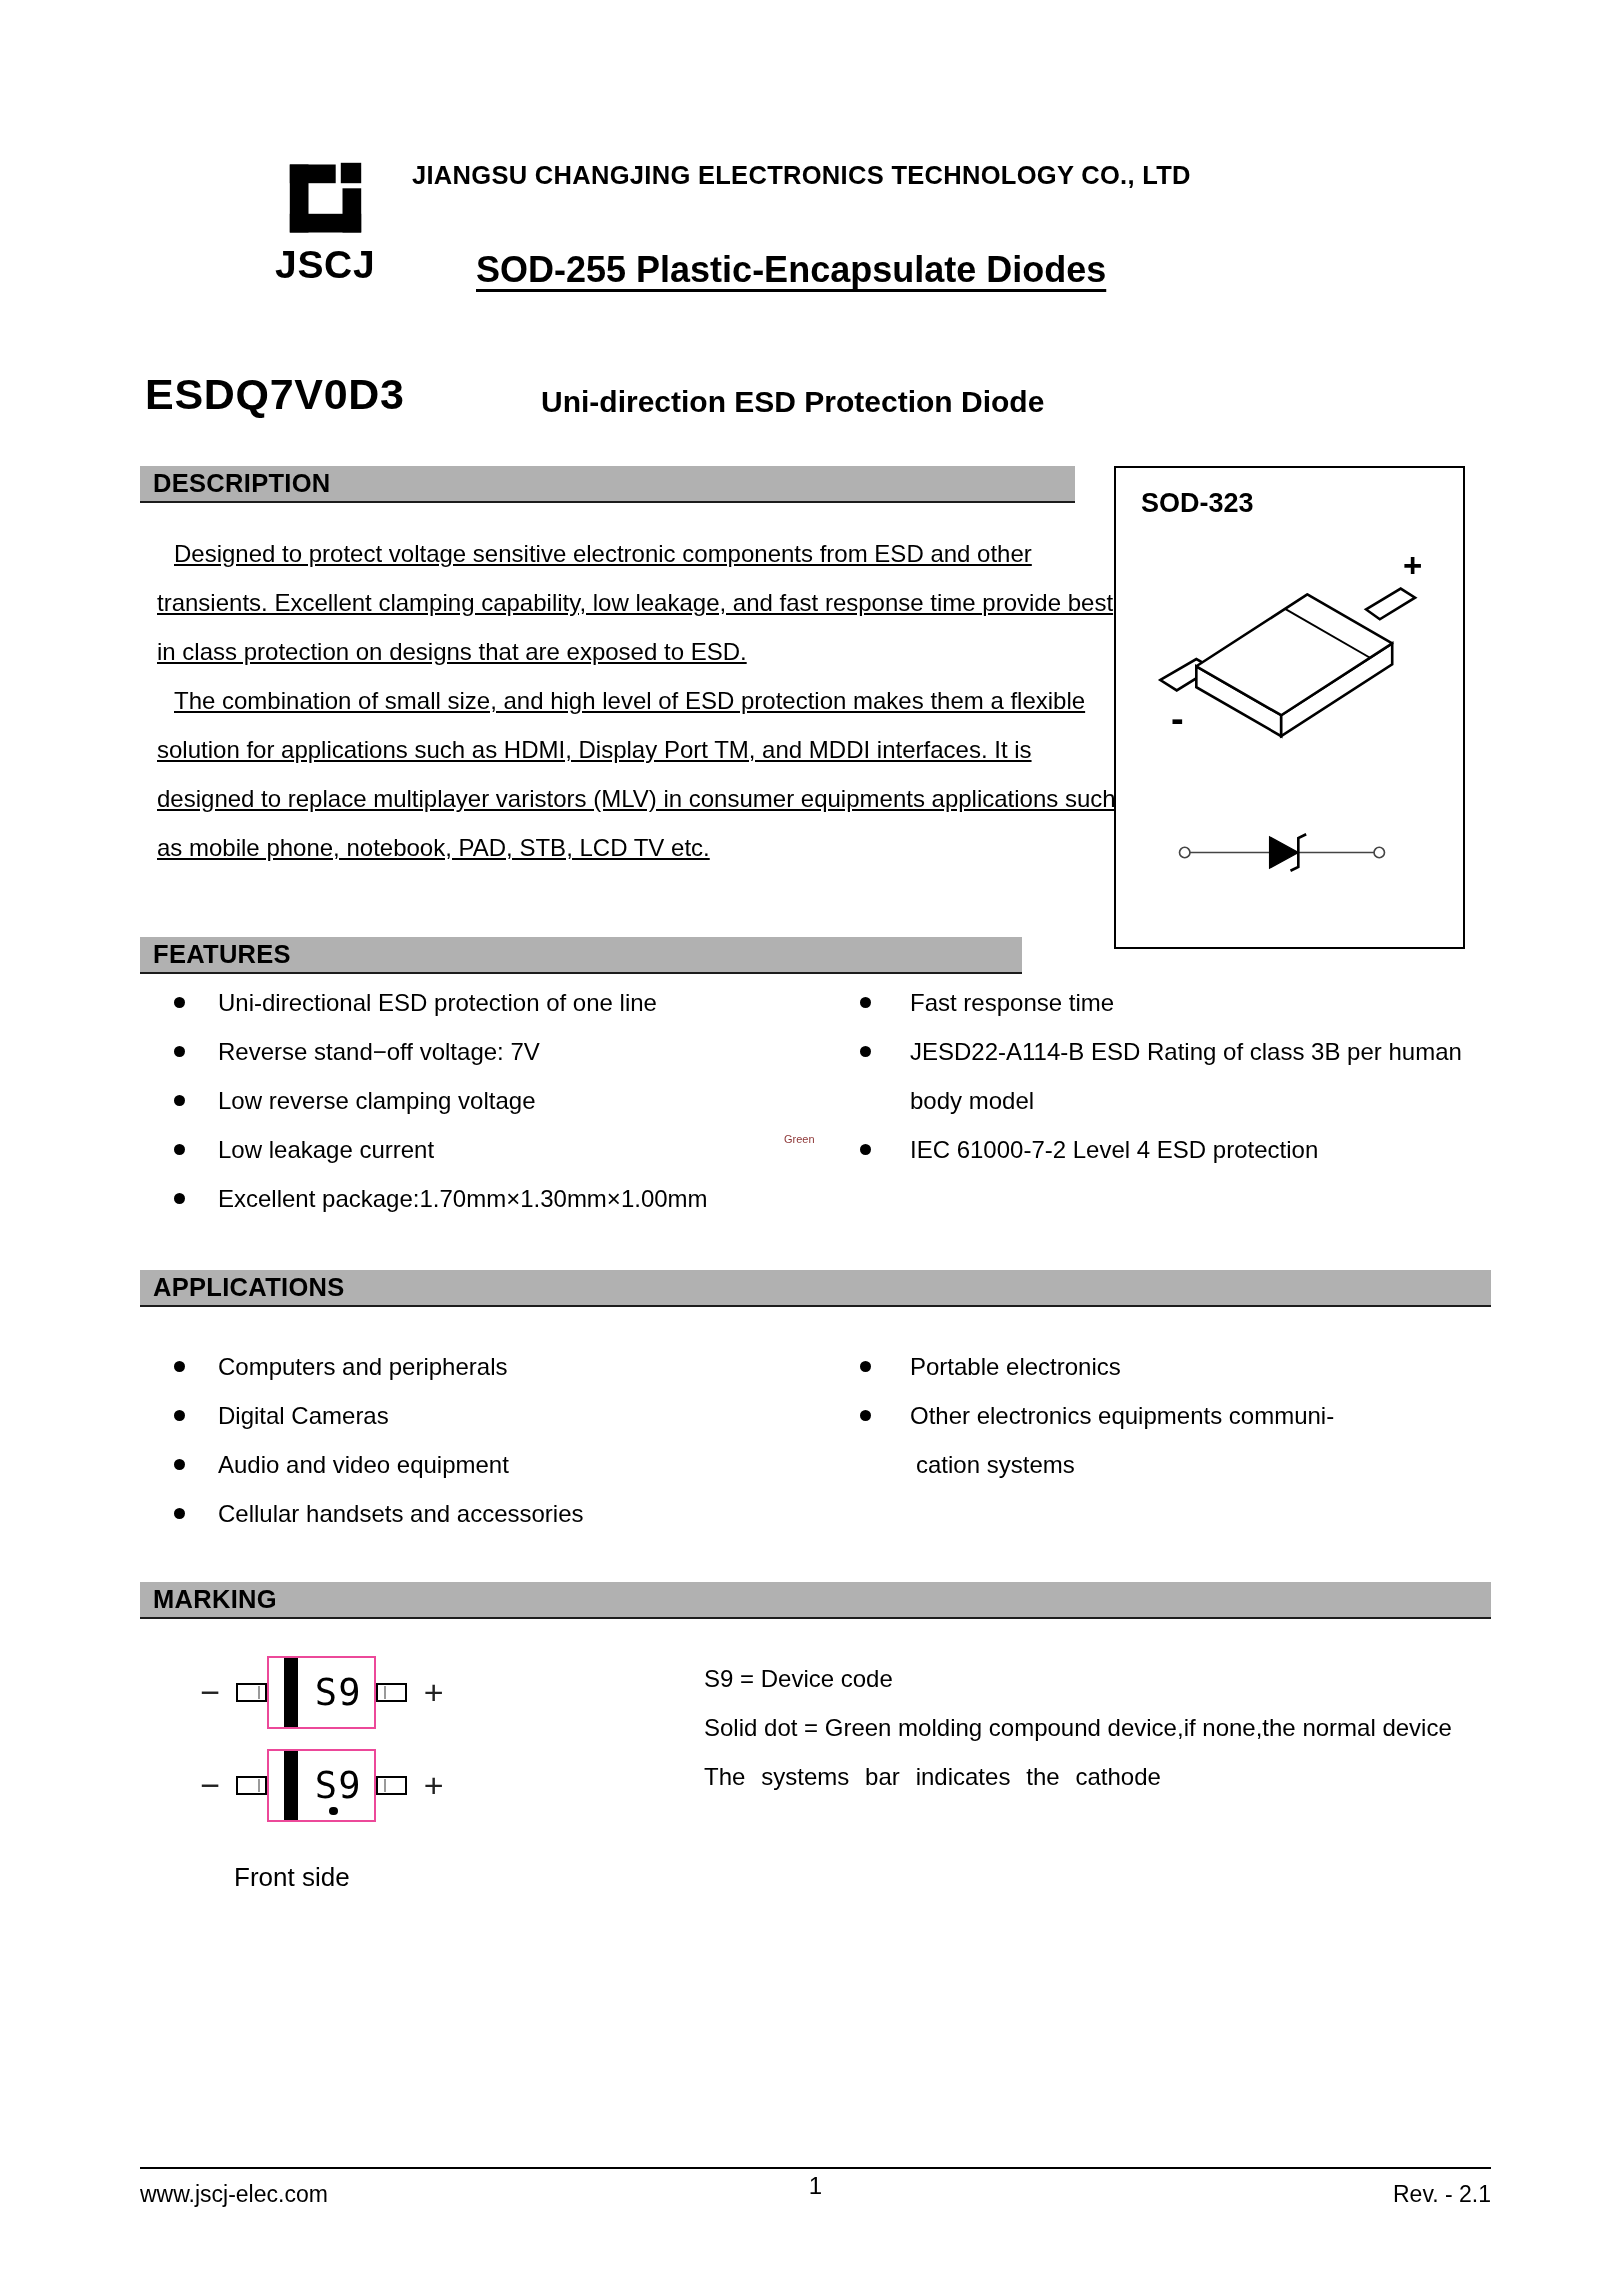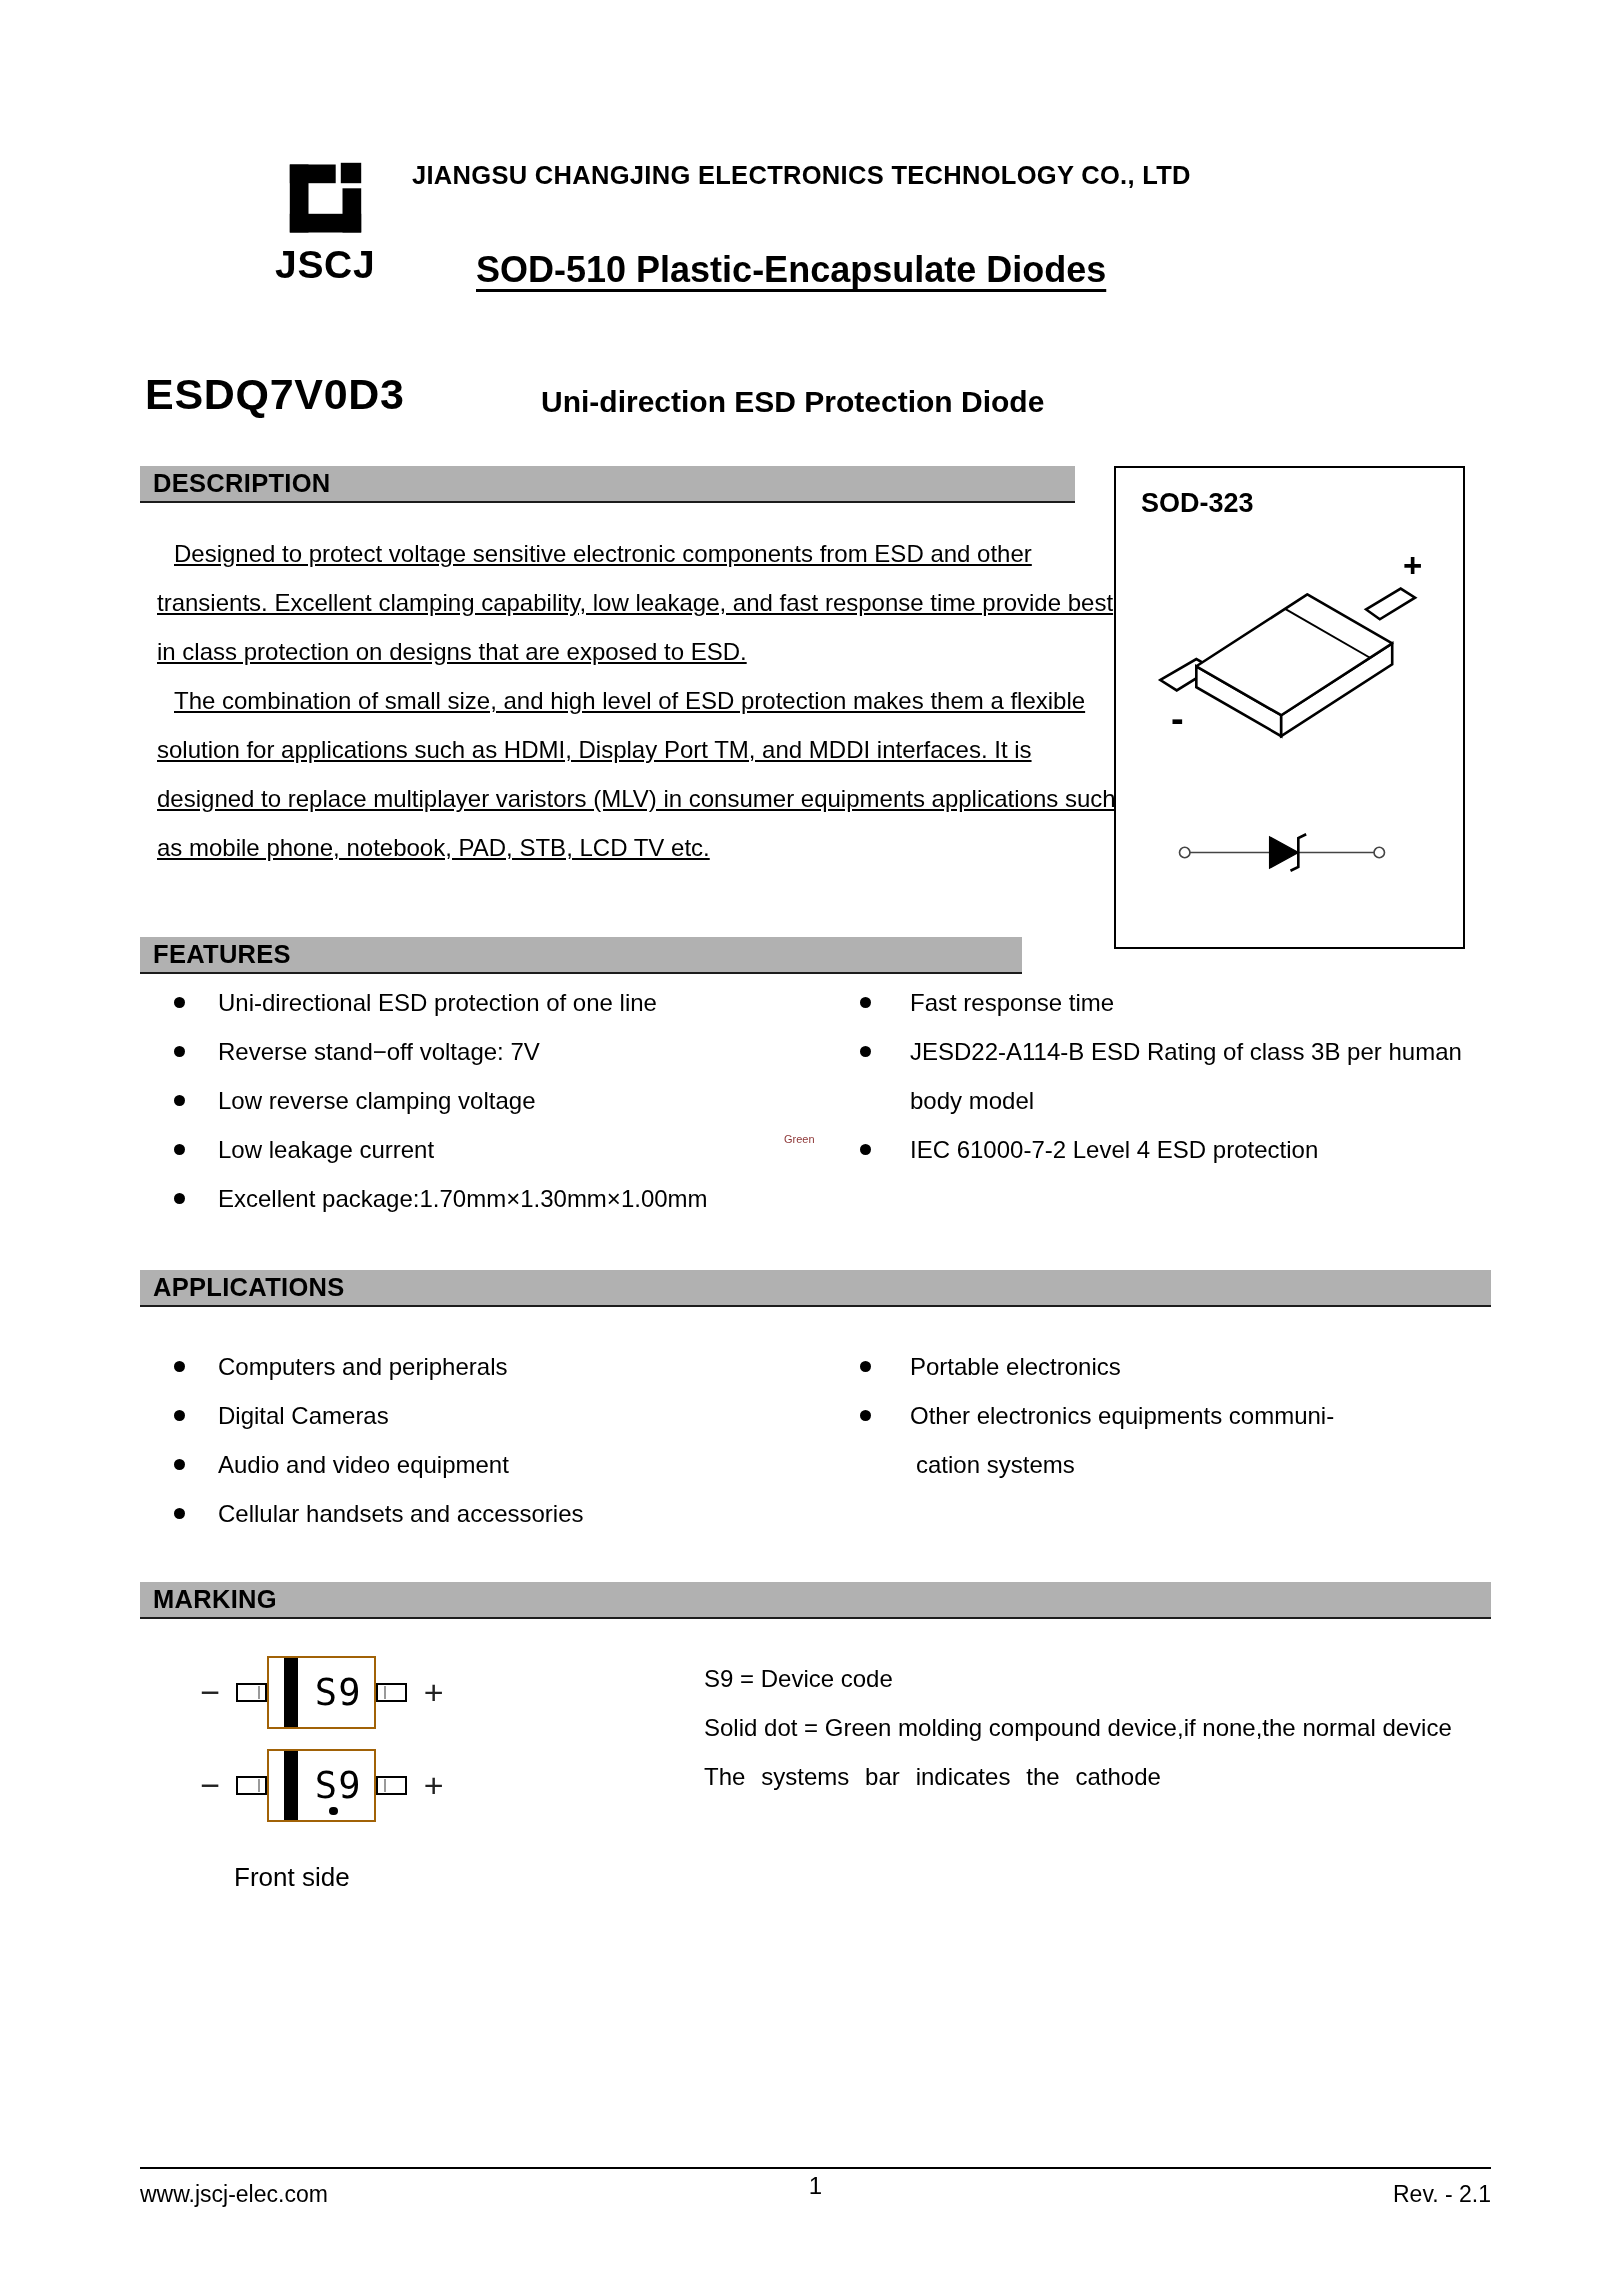--- a/index.html
+++ b/index.html
@@ -49,21 +49,21 @@
   .watermark{position:absolute;left:784px;top:1133px;font-size:11px;color:#7f1d1d;opacity:0.9;}
   
   .mark-row{position:absolute;left:184px;display:flex;align-items:center;}
   .mark-row1{top:1656px;}
   .mark-row2{top:1749px;}
   .mark-sign{font-size:34px;color:#222;width:34px;text-align:center;margin:0 9.2px;font-weight:normal;}
   .mark-lead{width:31px;height:19.6px;border:2px solid #000;box-sizing:border-box;background:#fff;position:relative;}
   .mark-lead::after{content:"";position:absolute;top:1.3px;bottom:1.3px;width:2px;background:#9a9a9a;}
   .mark-lead.ll::after{right:5.2px;}
   .mark-lead.rl::after{left:5.2px;}
-  .mark-body{width:109px;height:73px;border:2px solid #a16207;box-sizing:border-box;position:relative;background:#fff;}
+  .mark-body{width:109px;height:73px;border:2px solid #ec4899;box-sizing:border-box;position:relative;background:#fff;}
   .mark-cathode-bar{position:absolute;left:14.4px;top:0;width:14.4px;height:69px;background:#000;}
   .mark-code{position:absolute;left:33px;top:0;width:72px;height:69px;display:flex;align-items:center;justify-content:center;
              font-size:37px;font-family:"DejaVu Sans Mono",monospace;letter-spacing:1.3px;}
   .mark-dot{position:absolute;left:60px;bottom:4.6px;width:8.5px;height:8.5px;border-radius:50%;background:#000;}
   .front-side{position:absolute;left:234px;top:1862px;font-size:26px;}
   .mark-notes{position:absolute;left:704px;top:1654px;font-size:24px;line-height:49px;}
   .mark-notes div.wide{word-spacing:9.2px;}
   
   .footer-line{position:absolute;left:140px;top:2167px;width:1351px;height:2px;background:#000;}
   .footer-web{position:absolute;left:140px;top:2181px;font-size:23px;}
@@ -77,21 +77,21 @@
 
   <svg class="logo-icon" width="85" height="85" viewBox="0 0 100 100">
     <rect x="8" y="10" width="22" height="80" fill="#000"></rect>
     <rect x="8" y="68" width="84" height="22" fill="#000"></rect>
     <rect x="70" y="38" width="22" height="52" fill="#000"></rect>
     <rect x="8" y="10" width="54" height="22" fill="#000"></rect>
     <rect x="68" y="8" width="24" height="24" fill="#000"></rect>
   </svg>
   <div class="logo-text">JSCJ</div>
   <div class="company-name">JIANGSU CHANGJING ELECTRONICS TECHNOLOGY CO., LTD</div>
-  <div class="doc-title">SOD-510 Plastic-Encapsulate Diodes</div>
+  <div class="doc-title">SOD-255 Plastic-Encapsulate Diodes</div>
 
   <div class="part-number">ESDQ7V0D3</div>
   <div class="part-subtitle">Uni-direction ESD Protection Diode</div>
 
   <div class="section-bar desc-bar">DESCRIPTION</div>
   <div class="desc-text">
     <p>Designed to protect voltage sensitive electronic components from ESD and other transients. Excellent clamping capability, low leakage, and fast response time provide best in class protection on designs that are exposed to ESD.</p>
     <p>The combination of small size, and high level of ESD protection makes them a flexible solution for applications such as HDMI, Display Port TM, and MDDI interfaces. It is designed to replace multiplayer varistors (MLV) in consumer equipments applications such as mobile phone, notebook, PAD, STB, LCD TV etc.</p>
   </div>
 

